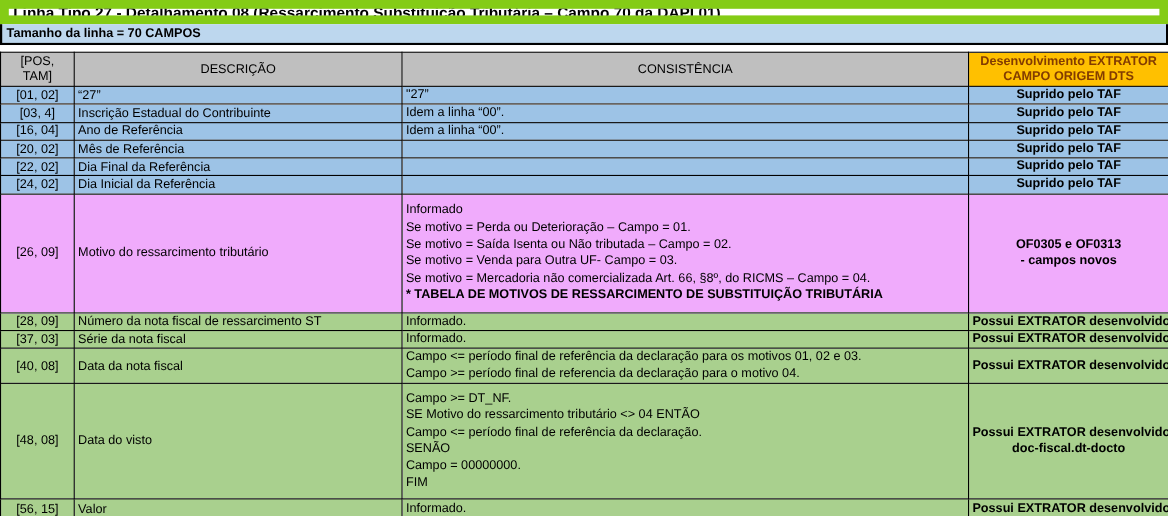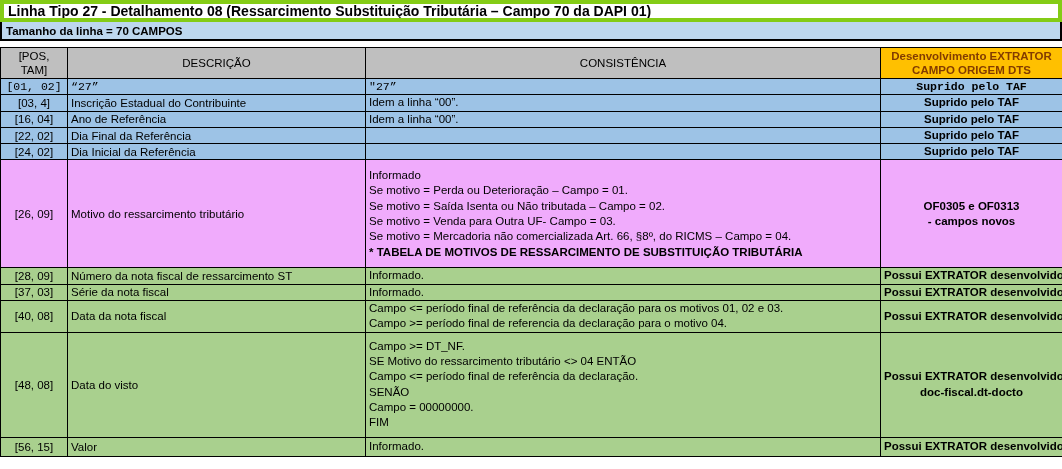--- a/index.html
+++ b/index.html
@@ -7,21 +7,21 @@
     width: 1062px;
     font-family: "Liberation Sans", sans-serif;
     color: #000;
     -webkit-font-smoothing: antialiased;
   }
   .sheet { width: 1062px; }
 
   .title-bar {
     box-sizing: border-box;
     height: 22px;
-    border: 4px solid #84cc16;
+    border: 8px solid #84cc16;
     display: flex;
     align-items: center;
     padding: 0 4px;
     font-size: 14px;
     font-weight: bold;
     background: #ffffff;
     white-space: nowrap;
     overflow: hidden;
   }
   .subtitle-bar {
@@ -100,21 +100,21 @@
         <th>[POS, TAM]</th>
         <th>DESCRIÇÃO</th>
         <th>CONSISTÊNCIA</th>
         <th class="dev-col">
           <span class="line">Desenvolvimento EXTRATOR</span>
           <span class="line">CAMPO ORIGEM DTS</span>
         </th>
       </tr>
     </thead>
     <tbody>
-        <tr class="blue" style="height: 15.5px; font-family: Liberation Mono, monospace;">
+        <tr class="blue" style="height: 15.5px;">
           <td class="pos">[01, 02]</td>
           <td class="desc">“27”</td>
           <td class="cons">
             <span class="line">"27”</span>
           </td>
           <td class="ext">
             <span class="line">Suprido pelo TAF</span>
           </td>
         </tr>
         <tr class="blue" style="height: 15.5px;">
@@ -126,20 +126,28 @@
           <td class="ext">
             <span class="line">Suprido pelo TAF</span>
           </td>
         </tr>
         <tr class="blue" style="height: 15.5px;">
           <td class="pos">[16, 04]</td>
           <td class="desc">Ano de Referência</td>
           <td class="cons">
             <span class="line">Idem a linha “00”.</span>
           </td>
+          <td class="ext">
+            <span class="line">Suprido pelo TAF</span>
+          </td>
+        </tr>
+        <tr class="blue" style="height: 15.5px;">
+          <td class="pos">[20, 02]</td>
+          <td class="desc">Mês de Referência</td>
+          <td class="cons"></td>
           <td class="ext">
             <span class="line">Suprido pelo TAF</span>
           </td>
         </tr>
         <tr class="blue" style="height: 15.5px;">
           <td class="pos">[22, 02]</td>
           <td class="desc">Dia Final da Referência</td>
           <td class="cons"></td>
           <td class="ext">
             <span class="line">Suprido pelo TAF</span>

